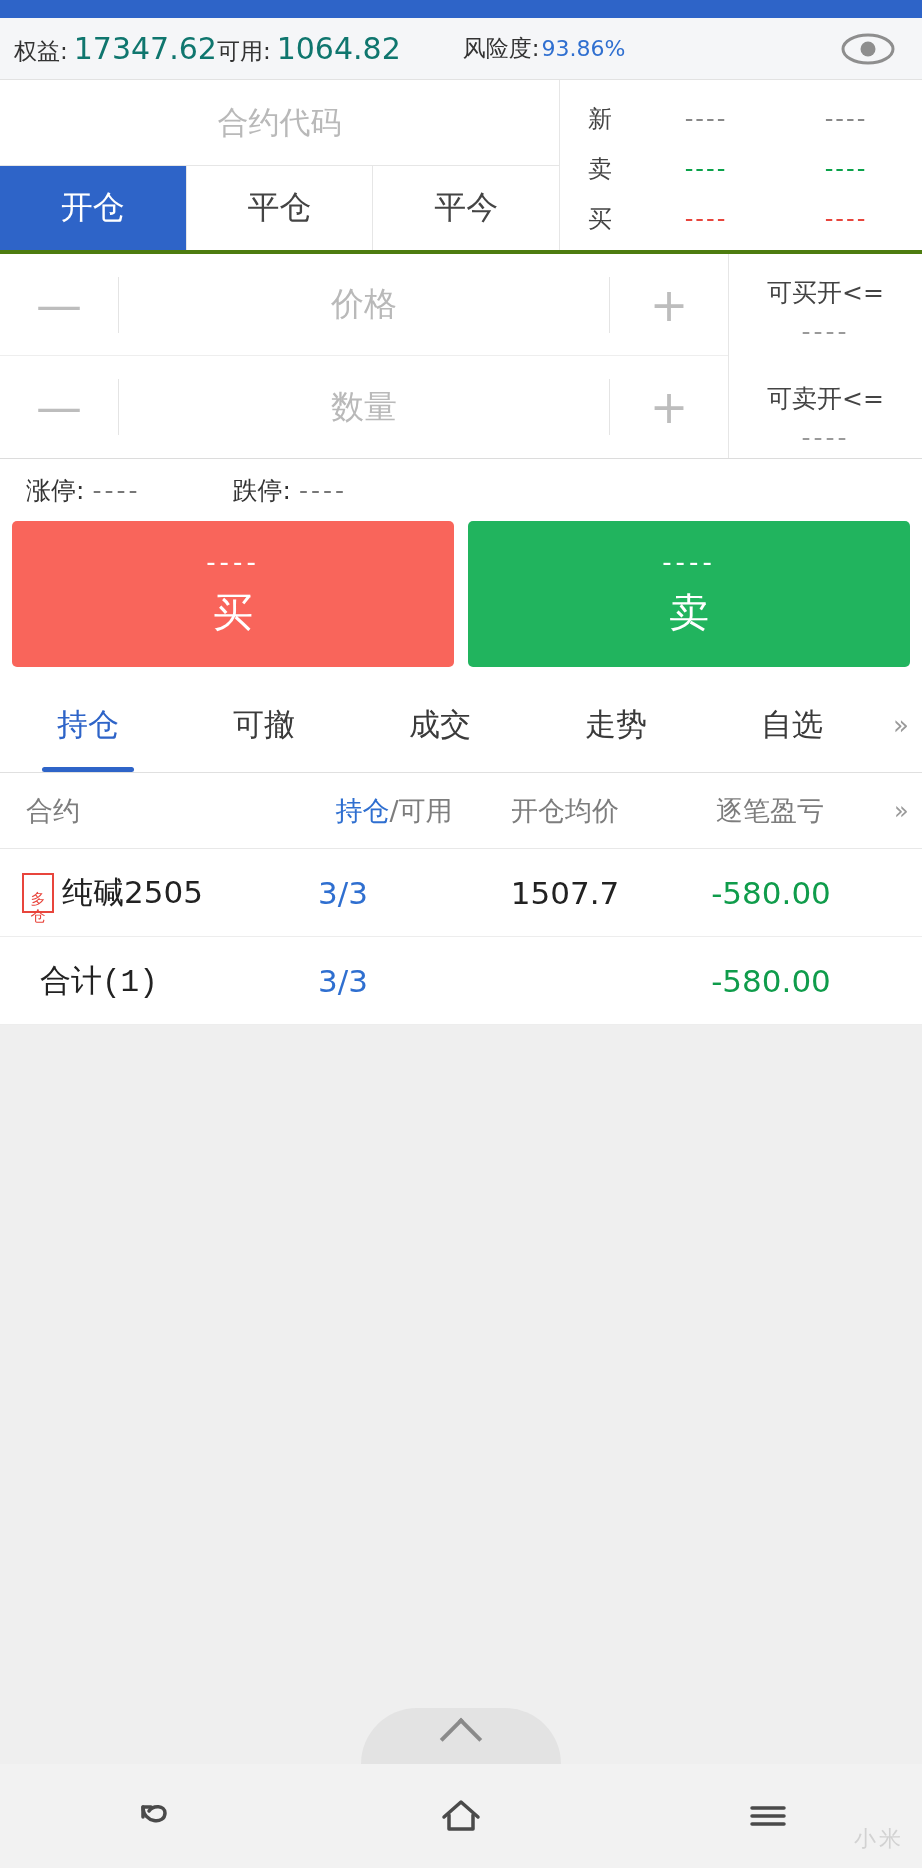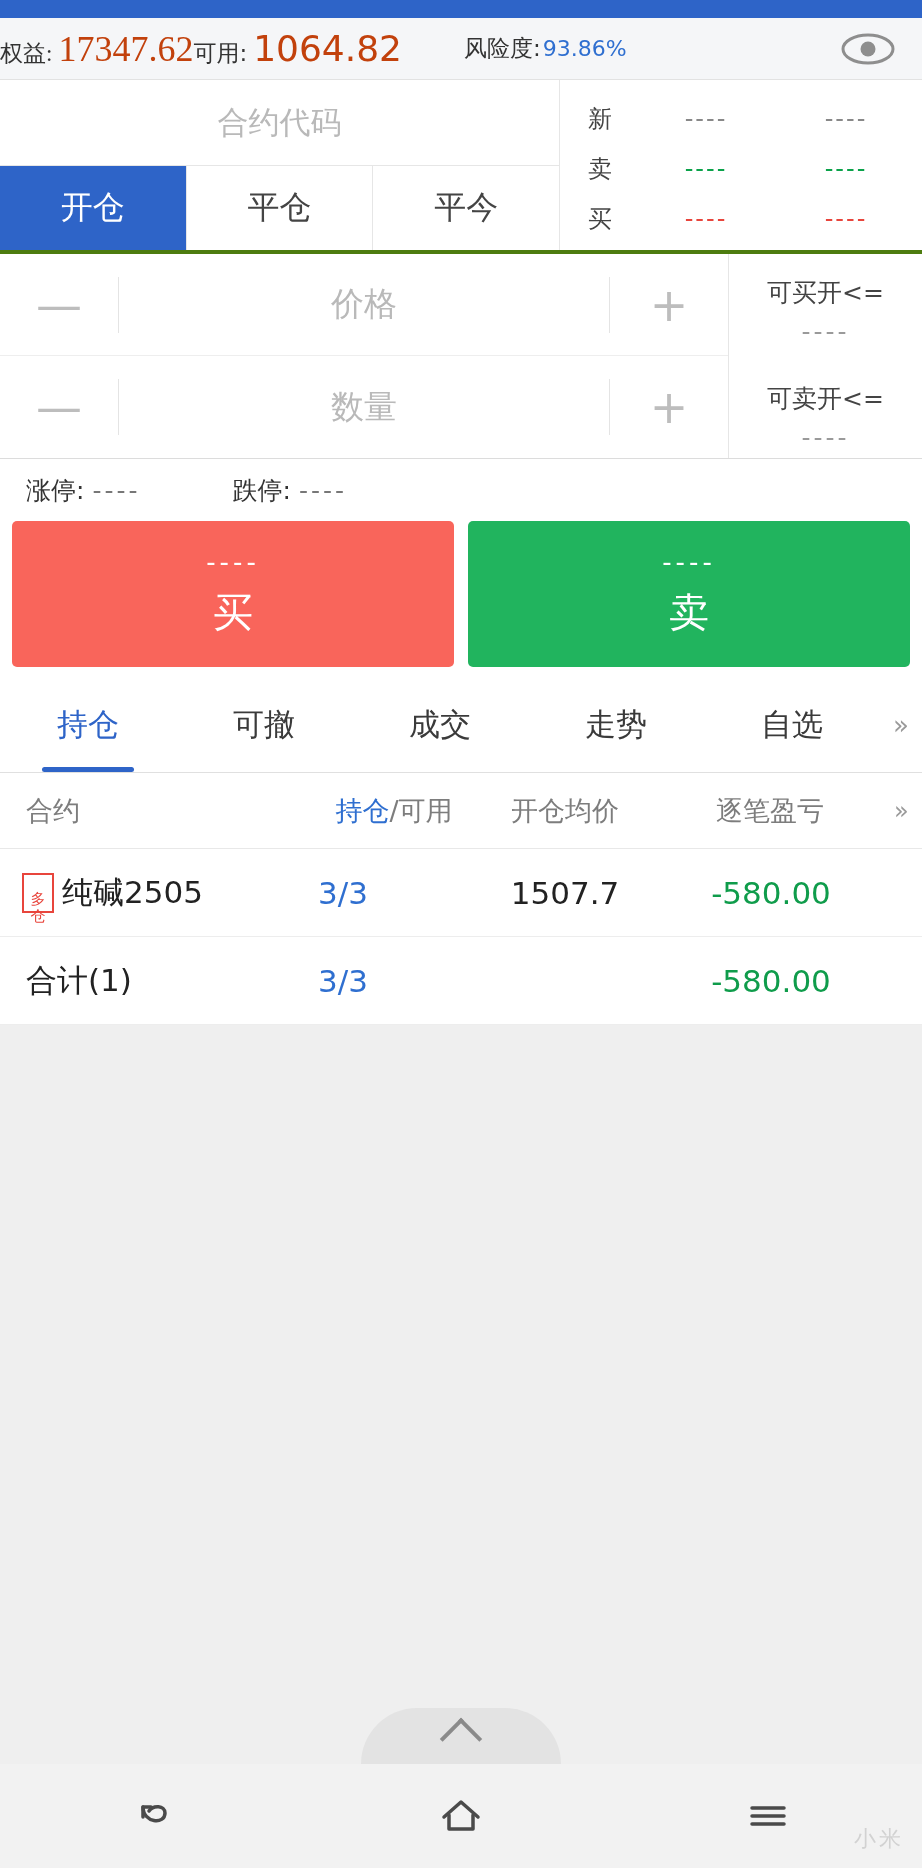--- a/index.html
+++ b/index.html
@@ -14,22 +14,22 @@
   
   .statusbar { height: 18px; background: #2e64c8; flex: none; }
 
   
   .account-row {
     height: 62px; background: #f5f6f8; display: flex; align-items: center;
     border-bottom: 1px solid #e2e2e2; flex: none;
   }
   .acct-cell { display: flex; align-items: baseline; white-space: nowrap; }
   .acct-label { font-size: 23px; color: #333; }
-  .acct-value { font-size: 36px; color: #c2410c; margin-left: 6px; }
-  .acct-1 { margin-left: 0; font-family: Liberation Serif, serif; }
+  .acct-value { font-size: 30px; color: #0f766e; margin-left: 6px; }
+  .acct-1 { margin-left: 14px; }
   .acct-2 { }
   .acct-3 { margin-left: 62px; }
   .acct-3 .acct-value { font-size: 22px; color: #2f6fd0; margin-left: 2px; }
   .eye-wrap { margin-left: auto; margin-right: 26px; display: flex; align-items: center; }
   .eye-wrap svg { display: block; }
 
   
   .contract-quote { display: flex; background: #fff; flex: none; border-bottom: 4px solid #4d7c0f; }
   .contract-col { width: 560px; border-right: 1px solid #e6e6e6; }
   .contract-input {
@@ -132,21 +132,21 @@
   .td-contract { width: 318px; padding-left: 22px; display: flex; align-items: center; }
   .pos-badge {
     width: 32px; height: 40px; border: 2px solid #e8453c; color: #e8453c;
     font-size: 15px; line-height: 17px; text-align: center; padding-top: 16px;
     margin-right: 8px; flex: none;
   }
   .td-pos { width: 152px; text-align: left; color: #2f6fd0; }
   .td-avg { width: 190px; text-align: center; color: #222; }
   .td-pl { flex: 1; text-align: center; color: #0f9c4b; padding-right: 40px; }
 
-  .trow.total .td-contract { padding-left: 26px; }
+  .trow.total .td-contract { padding-left: 40px; font-family: Liberation Mono, monospace; }
 
   
   .blank { flex: 1; background: #efefef; position: relative; }
 
   
   .pull-handle {
     position: absolute; bottom: 0; left: 50%; transform: translateX(-50%);
     width: 200px; height: 56px; background: #e3e3e3;
     border-top-left-radius: 110px; border-top-right-radius: 110px;
     display: flex; align-items: flex-end; justify-content: center; padding-bottom: 6px;

